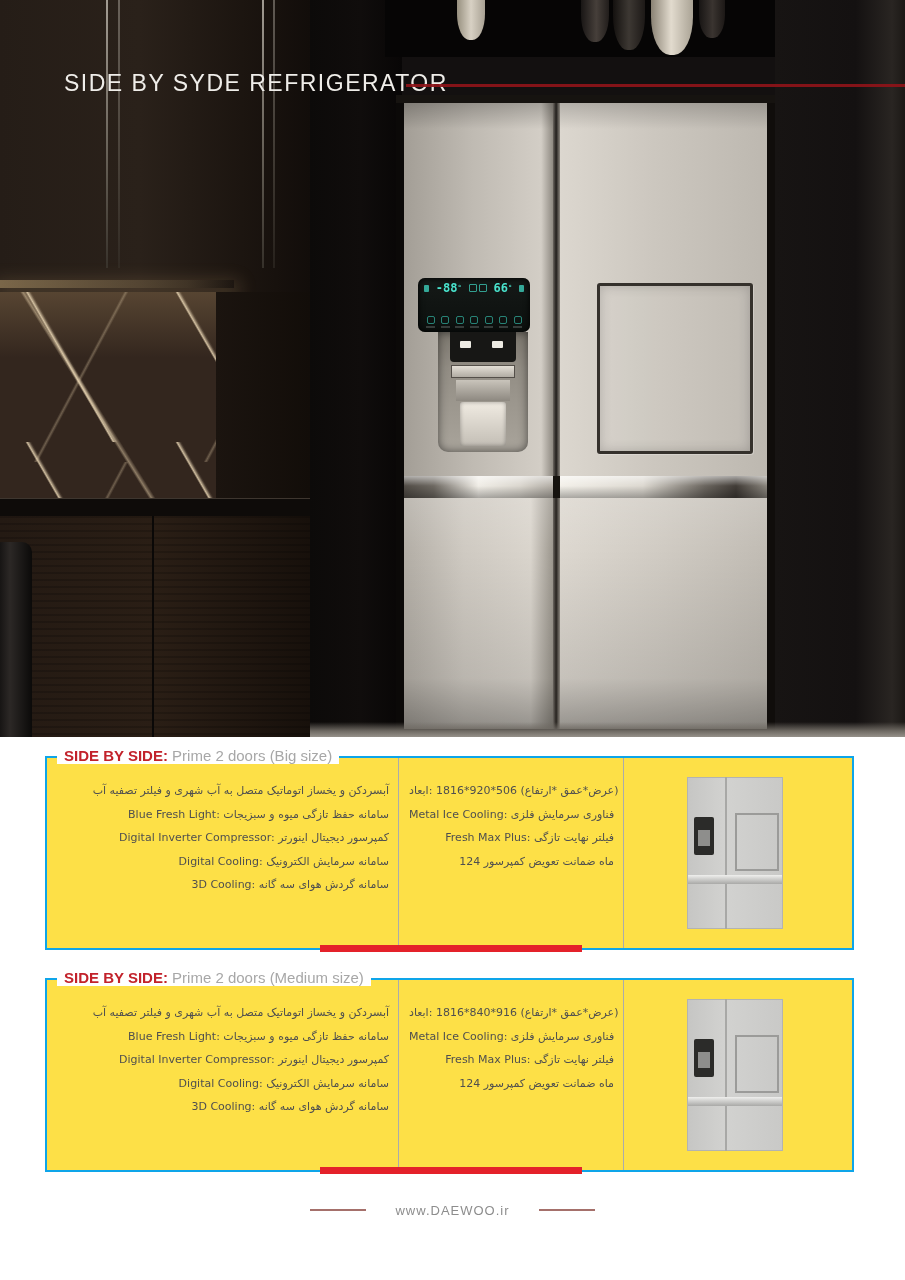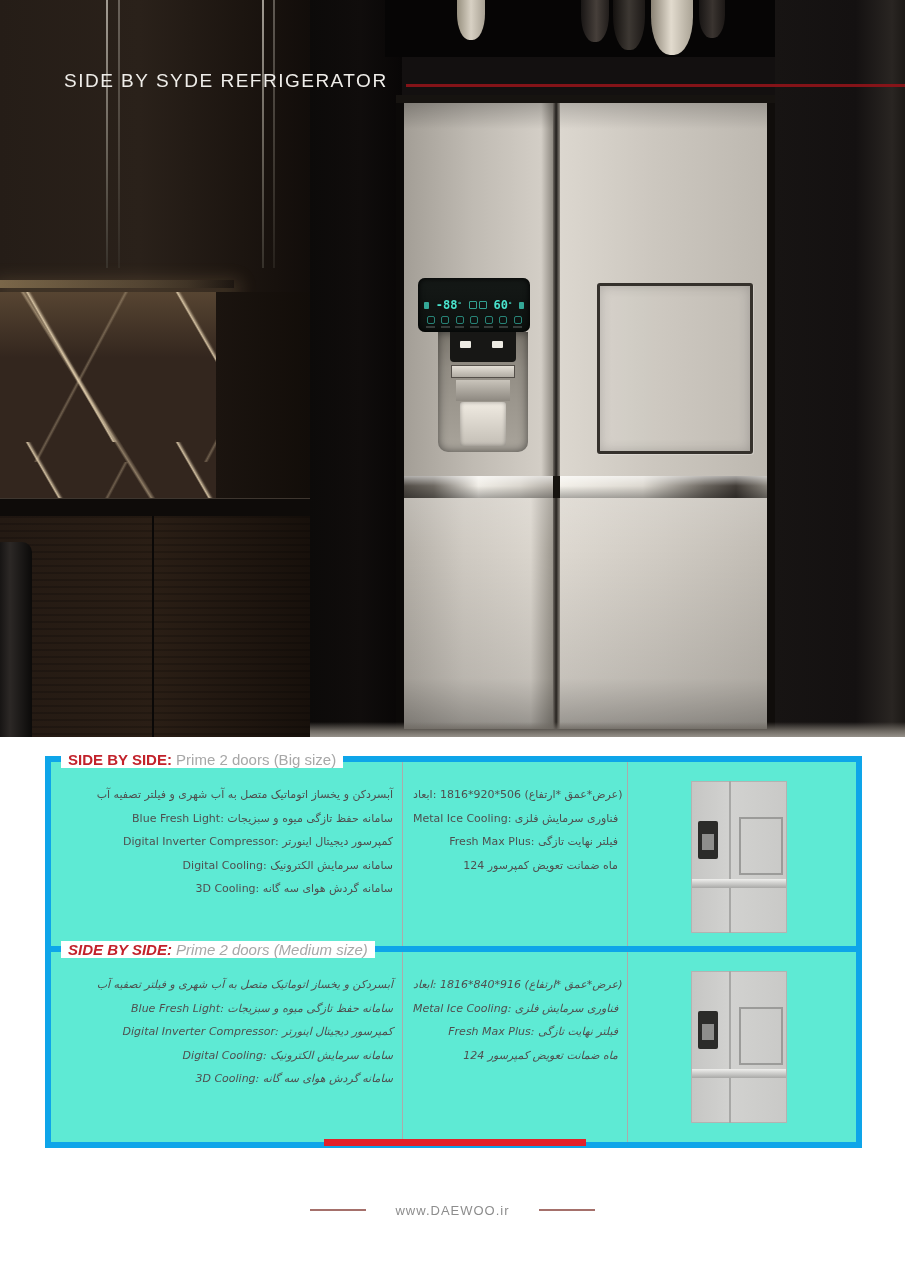--- a/index.html
+++ b/index.html
@@ -44,21 +44,21 @@
   .vase.dark1{left:196px;width:28px;height:42px;border-radius:0 0 45% 45%/0 0 65% 65%;
     background:linear-gradient(90deg,#191615,#463f3a 55%,#211d1b);}
   .vase.dark2{left:228px;width:32px;height:50px;border-radius:0 0 45% 45%/0 0 68% 68%;
     background:linear-gradient(90deg,#14110f,#3d3833 50%,#1d1917);}
   .vase.cream3{left:266px;width:42px;height:55px;border-radius:0 0 45% 45%/0 0 70% 70%;
     background:linear-gradient(90deg,#8a8274,#e2dbce 48%,#aaa395);}
   .vase.dark3{left:314px;width:26px;height:38px;border-radius:0 0 45% 45%/0 0 62% 62%;
     background:linear-gradient(90deg,#181514,#3a3430 52%,#1c1816);}
   .right-wall{position:absolute;left:775px;top:0;width:130px;height:737px;
     background:linear-gradient(90deg,#171413 0%,#141111 62%,#292522 90%,#1c1916 100%);}
-  .photo-title{position:absolute;left:64px;top:70px;color:#efede9;font-size:19px;
+  .photo-title{position:absolute;left:64px;top:70px;color:#efede9;font-size:23px;
     letter-spacing:1.5px;font-weight:400;white-space:nowrap;}
   .title-line{position:absolute;left:406px;top:84px;width:499px;height:3px;background:#8e1419;opacity:.92;}
   .floor-strip{position:absolute;left:310px;top:722px;width:595px;height:15px;
     background:linear-gradient(180deg,rgba(20,16,13,0),#6f6a63 60%,#96918a);}
 
   
   .fridge-cap{position:absolute;left:396px;top:95px;width:379px;height:8px;background:#161310;}
   .fridge-edge-l{position:absolute;left:396px;top:103px;width:8px;height:634px;background:#0b0908;}
   .fridge-edge-r{position:absolute;left:767px;top:103px;width:8px;height:634px;background:#100d0b;}
   .door{position:absolute;}
@@ -85,21 +85,21 @@
     background:linear-gradient(180deg,rgba(255,255,255,.14),transparent 22%,rgba(0,0,0,.1) 78%,rgba(0,0,0,.32)),
       linear-gradient(90deg,#ddd8d0 0%,#d0cbc3 50%,#c1bcb4 100%);}
   .seam-lo{position:absolute;left:553px;top:498px;width:7px;height:231px;
     background:linear-gradient(90deg,#6b6660,#26221e 45%,#8a857d);}
   .homebar{position:absolute;left:597px;top:283px;width:150px;height:165px;
     border:3px solid #35312c;border-radius:3px;
     background:rgba(255,255,255,.04);box-shadow:inset 0 0 12px rgba(0,0,0,.18),1px 1px 0 rgba(255,255,255,.25);}
 
   .panel{position:absolute;left:418px;top:278px;width:112px;height:54px;border-radius:7px;
     background:linear-gradient(180deg,#151917,#0c100e);box-shadow:inset 0 0 6px #000;
-    display:flex;flex-direction:column;justify-content:flex-end;gap:5px;padding:4px 6px;box-sizing:border-box;}
+    display:flex;flex-direction:column;justify-content:space-between;gap:5px;padding:4px 6px;box-sizing:border-box;}
   .disp-row1{display:flex;align-items:center;justify-content:space-between;
     color:#49e3cd;font-family:"DejaVu Sans Mono",monospace;font-size:12px;font-weight:bold;line-height:12px;}
   .deg{font-size:7px;vertical-align:top;}
   .p-ico{width:5px;height:7px;background:#3dcdb9;opacity:.8;border-radius:1px;}
   .p-mini{display:flex;gap:2px;}
   .p-mini i{display:block;width:6px;height:6px;border:1px solid #3dcdb9;border-radius:1px;opacity:.75;}
   .disp-row2{display:flex;justify-content:space-between;padding:0 2px;}
   .p2{display:flex;flex-direction:column;align-items:center;gap:2px;}
   .p2 b{display:block;width:6px;height:6px;border:1px solid #35c0ad;border-radius:2px;opacity:.65;}
   .p2 u{display:block;width:9px;height:2px;background:#5a615e;opacity:.55;}
@@ -109,22 +109,22 @@
   .d-top{position:absolute;left:12px;top:0;width:66px;height:30px;border-radius:0 0 4px 4px;background:#171715;}
   .d-led{position:absolute;top:9px;width:11px;height:7px;background:#eceae2;border-radius:1px;}
   .d-bar{position:absolute;left:13px;top:33px;width:64px;height:13px;
     background:linear-gradient(180deg,#e4dfd6,#b1aca3);border:1px solid #544f49;box-sizing:border-box;}
   .d-paddle{position:absolute;left:18px;top:48px;width:54px;height:21px;
     background:linear-gradient(180deg,#c9c4bb,#8d8880);}
   .d-cup{position:absolute;left:22px;top:70px;width:46px;height:44px;border-radius:3px;
     background:linear-gradient(180deg,#f0ebe2,#c3beb5);box-shadow:inset 0 0 4px rgba(0,0,0,.35);}
 
   
-  .section{position:absolute;left:45px;width:805px;height:190px;border:6px solid #0ea5e9;background:#5eead4;}
-  .section.s1{top:756px;} .section.s2{top:946px;font-style:italic;}
+  .section{position:absolute;left:45px;width:805px;height:190px;border:2px solid #0ea5e9;background:#fde047;}
+  .section.s1{top:756px;} .section.s2{top:978px;}
   .sec-header{position:absolute;left:10px;top:-11px;background:#fff;padding:0 7px;
     font-size:15px;white-space:nowrap;}
   .sec-header .bold-red{color:#c2222b;font-weight:bold;}
   .sec-header .rest{color:#a7a7a7;}
   .divider{position:absolute;top:0;bottom:0;width:1px;background:#ababab;}
   .div-a{left:351px;} .div-b{left:576px;}
   .col{position:absolute;top:21px;text-align:right;font-size:11px;color:#4f4f4f;
     font-family:"DejaVu Sans",sans-serif;}
   .col .spec-line{line-height:23.5px;white-space:nowrap;}
   .features-col{left:12px;width:330px;}
@@ -188,21 +188,21 @@
     <div class="homebar"></div>
 
     <div class="panel">
       <div class="disp-row1">
         <span class="p-ico"></span>
         <span><span>-88</span><span class="deg">°</span></span>
         <span class="p-mini">
             <i></i>
             <i></i>
           </span>
-        <span><span>60</span><span class="deg">°</span></span>
+        <span><span>66</span><span class="deg">°</span></span>
         <span class="p-ico"></span>
       </div>
       <div class="disp-row2">
         <span class="p2">
             <b></b>
             <u></u>
           </span>
         <span class="p2">
             <b></b>
             <u></u>

